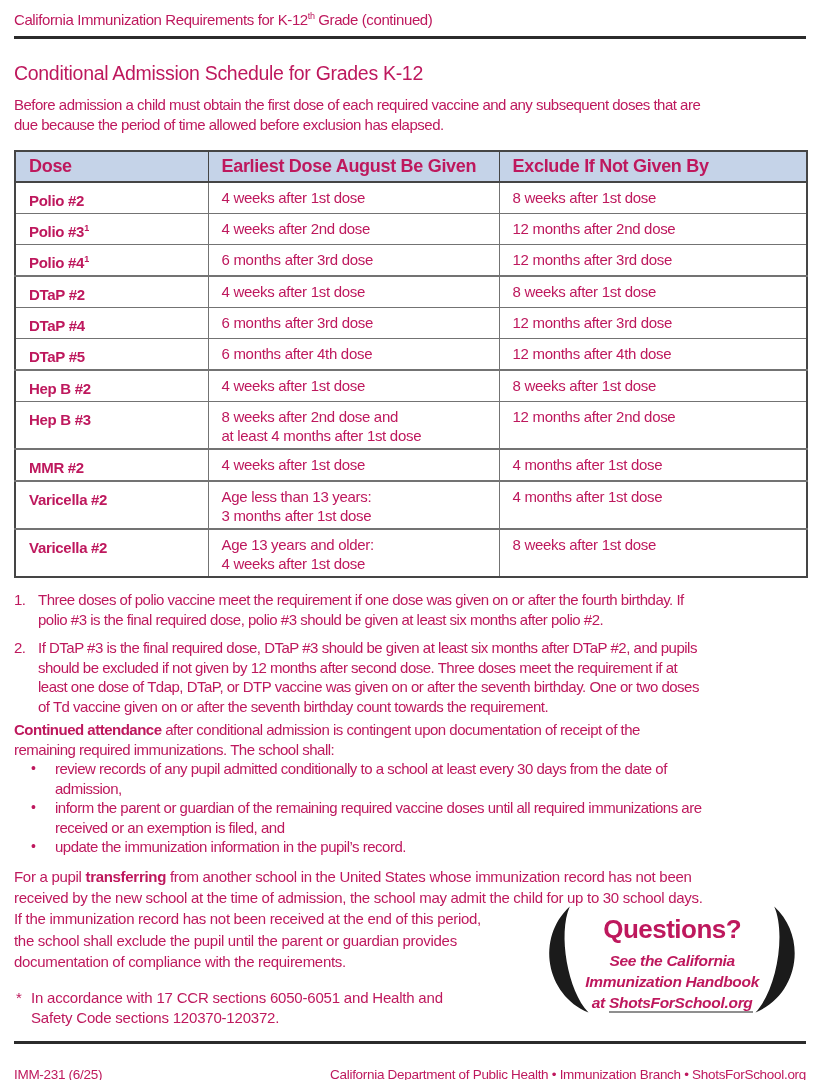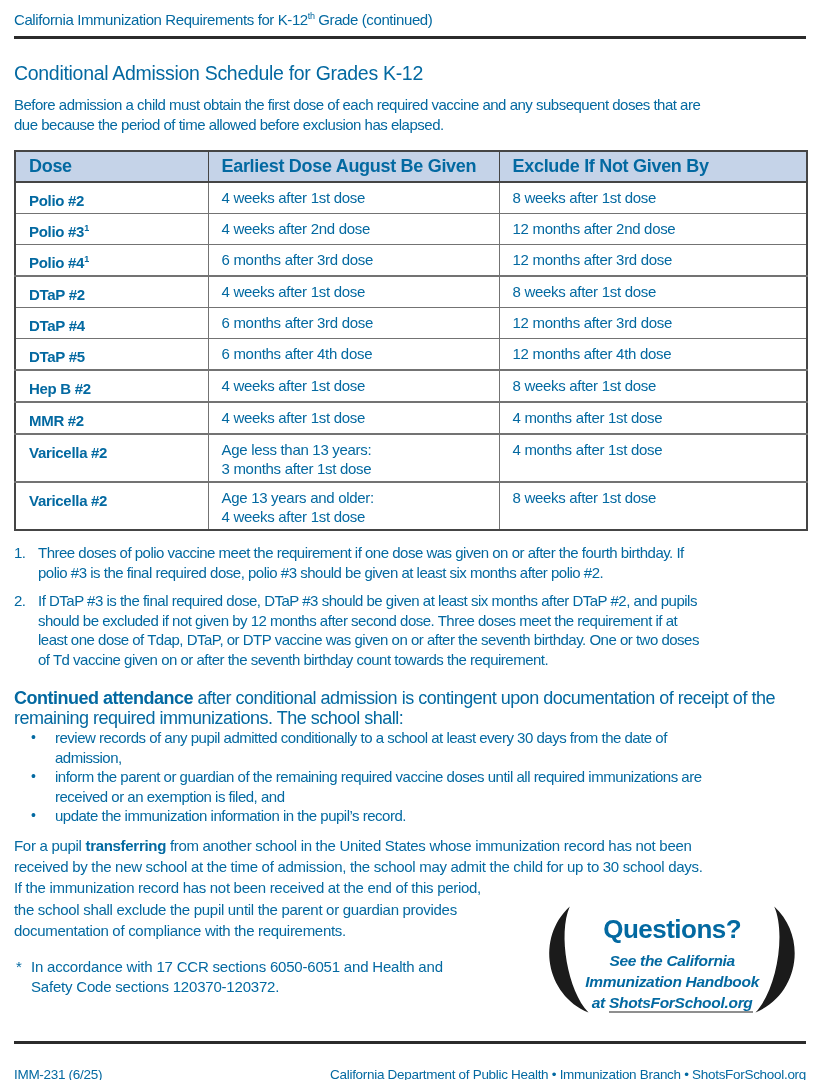--- a/index.html
+++ b/index.html
@@ -1,19 +1,19 @@
 <!DOCTYPE html>
 <html><head>
 <meta charset="utf-8">
 <style>
   * { margin:0; padding:0; box-sizing:border-box; }
   html,body { background:#ffffff; }
   .page {
     position:relative; width:820px; height:1080px; background:#fff;
-    font-family:"Liberation Sans", sans-serif; color:#0369a1; overflow:hidden;
+    font-family:"Liberation Sans", sans-serif; color:#be185d; overflow:hidden;
   }
   .inner { padding:0 14px; }
   .cond { letter-spacing:-0.5px; }
 
   .doc-header { padding-top:11px; font-size:15px; letter-spacing:-0.4px; }
   .doc-header sup { font-size:9px; }
   .top-rule { margin-top:8px; height:3px; background:#2b2b2b; }
 
   .section-title { margin-top:23px; font-size:19.5px; font-weight:normal; letter-spacing:-0.3px; }
 
@@ -32,21 +32,21 @@
   }
   .sched td.dose { font-weight:bold; }
   .sched sup { font-size:9px; }
   .sched tr.grp td { border-top-width:2px; }
 
   .fn { display:flex; font-size:15px; line-height:19.5px; }
   .fn .num { width:24px; flex:none; }
   .fn1 { margin-top:12px; }
   .fn2 { margin-top:9px; }
 
-  .continued { margin-top:20px; font-size:18px; line-height:19.5px; }
+  .continued { margin-top:4px; font-size:15px; line-height:19.5px; }
   .bullet { display:flex; font-size:15px; line-height:19.5px; }
   .bullet .dot { flex:none; width:41px; padding-left:17px; font-size:14px; }
 
   .transfer { margin-top:9px; font-size:15px; line-height:21.4px; letter-spacing:-0.3px; }
 
   .ast { margin-top:15px; display:flex; font-size:15px; line-height:20px; letter-spacing:-0.2px; }
   .ast .star { width:17px; flex:none; padding-left:2px; }
 
   .questions { position:absolute; left:537px; top:894px; width:274px; height:138px; display:flex; align-items:center;justify-content:flex-end; }
   .crescent { flex:none; }
@@ -135,20 +135,28 @@
             </td>
         <td>12 months after 4th dose</td>
       </tr>
       <tr class="grp">
         <td class="dose"><span>Hep B #2</span><sup></sup></td>
         <td>
               <div>4 weeks after 1st dose</div>
             </td>
         <td>8 weeks after 1st dose</td>
       </tr>
+      <tr>
+        <td class="dose"><span>Hep B #3</span><sup></sup></td>
+        <td>
+              <div>8 weeks after 2nd dose and</div>
+              <div>at least 4 months after 1st dose</div>
+            </td>
+        <td>12 months after 2nd dose</td>
+      </tr>
       <tr class="grp">
         <td class="dose"><span>MMR #2</span><sup></sup></td>
         <td>
               <div>4 weeks after 1st dose</div>
             </td>
         <td>4 months after 1st dose</td>
       </tr>
       <tr class="grp">
         <td class="dose"><span>Varicella #2</span><sup></sup></td>
         <td>

